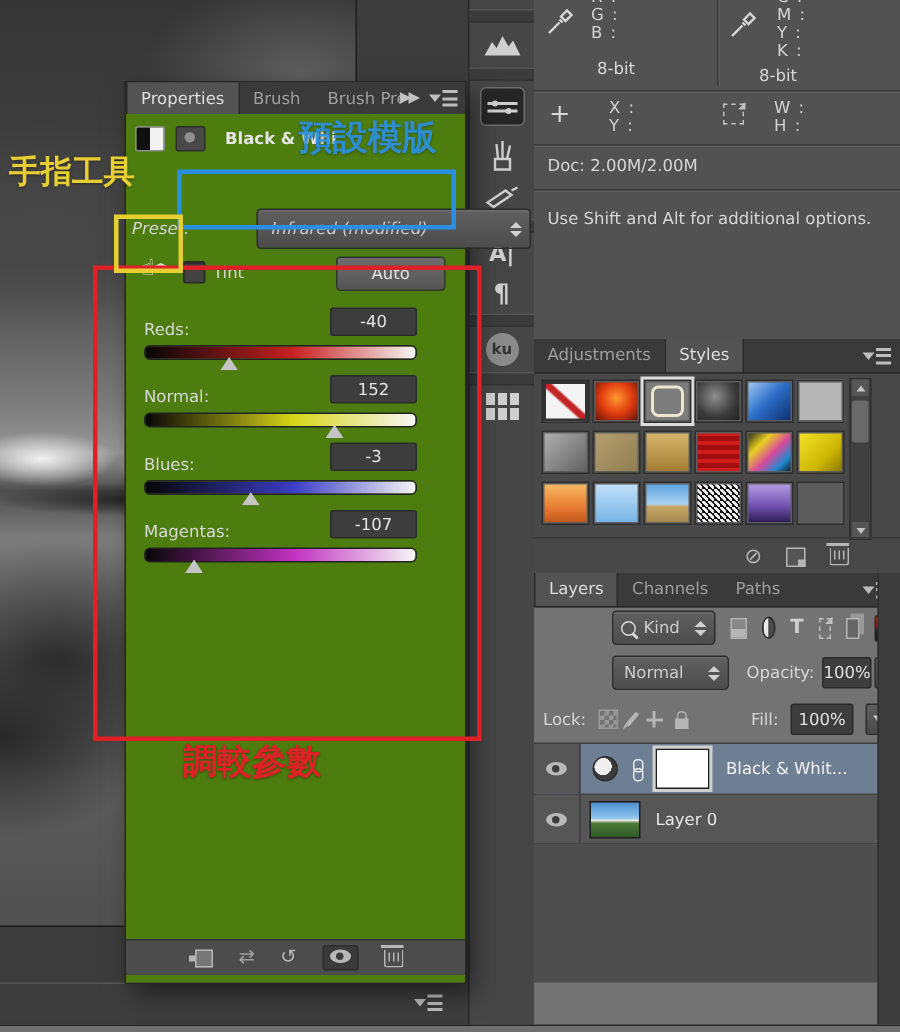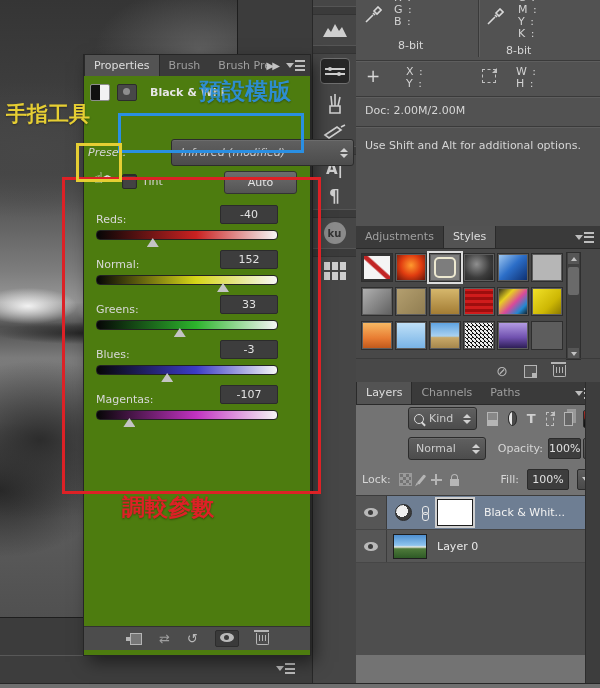--- a/index.html
+++ b/index.html
@@ -458,29 +458,20 @@
             <div class="srow">
               <span class="slabel">Normal:</span>
               <span class="svalue">152</span>
             </div>
             <div class="strack" style="background: linear-gradient(90deg, rgb(6, 6, 6), rgb(214, 214, 24) 55%, rgb(246, 246, 246));">
               <span class="sthumb" style="left: calc(70% - 6px);"></span>
             </div>
           </div>
           <div class="slider">
             <div class="srow">
-              <span class="slabel">Greens:</span>
-              <span class="svalue">33</span>
-            </div>
-            <div class="strack" style="background: linear-gradient(90deg, rgb(6, 6, 6), rgb(44, 180, 44) 55%, rgb(246, 246, 246));">
-              <span class="sthumb" style="left: calc(46% - 6px);"></span>
-            </div>
-          </div>
-          <div class="slider">
-            <div class="srow">
               <span class="slabel">Blues:</span>
               <span class="svalue">-3</span>
             </div>
             <div class="strack" style="background: linear-gradient(90deg, rgb(6, 6, 6), rgb(60, 60, 198) 55%, rgb(246, 246, 246));">
               <span class="sthumb" style="left: calc(39% - 6px);"></span>
             </div>
           </div>
           <div class="slider">
             <div class="srow">
               <span class="slabel">Magentas:</span>

